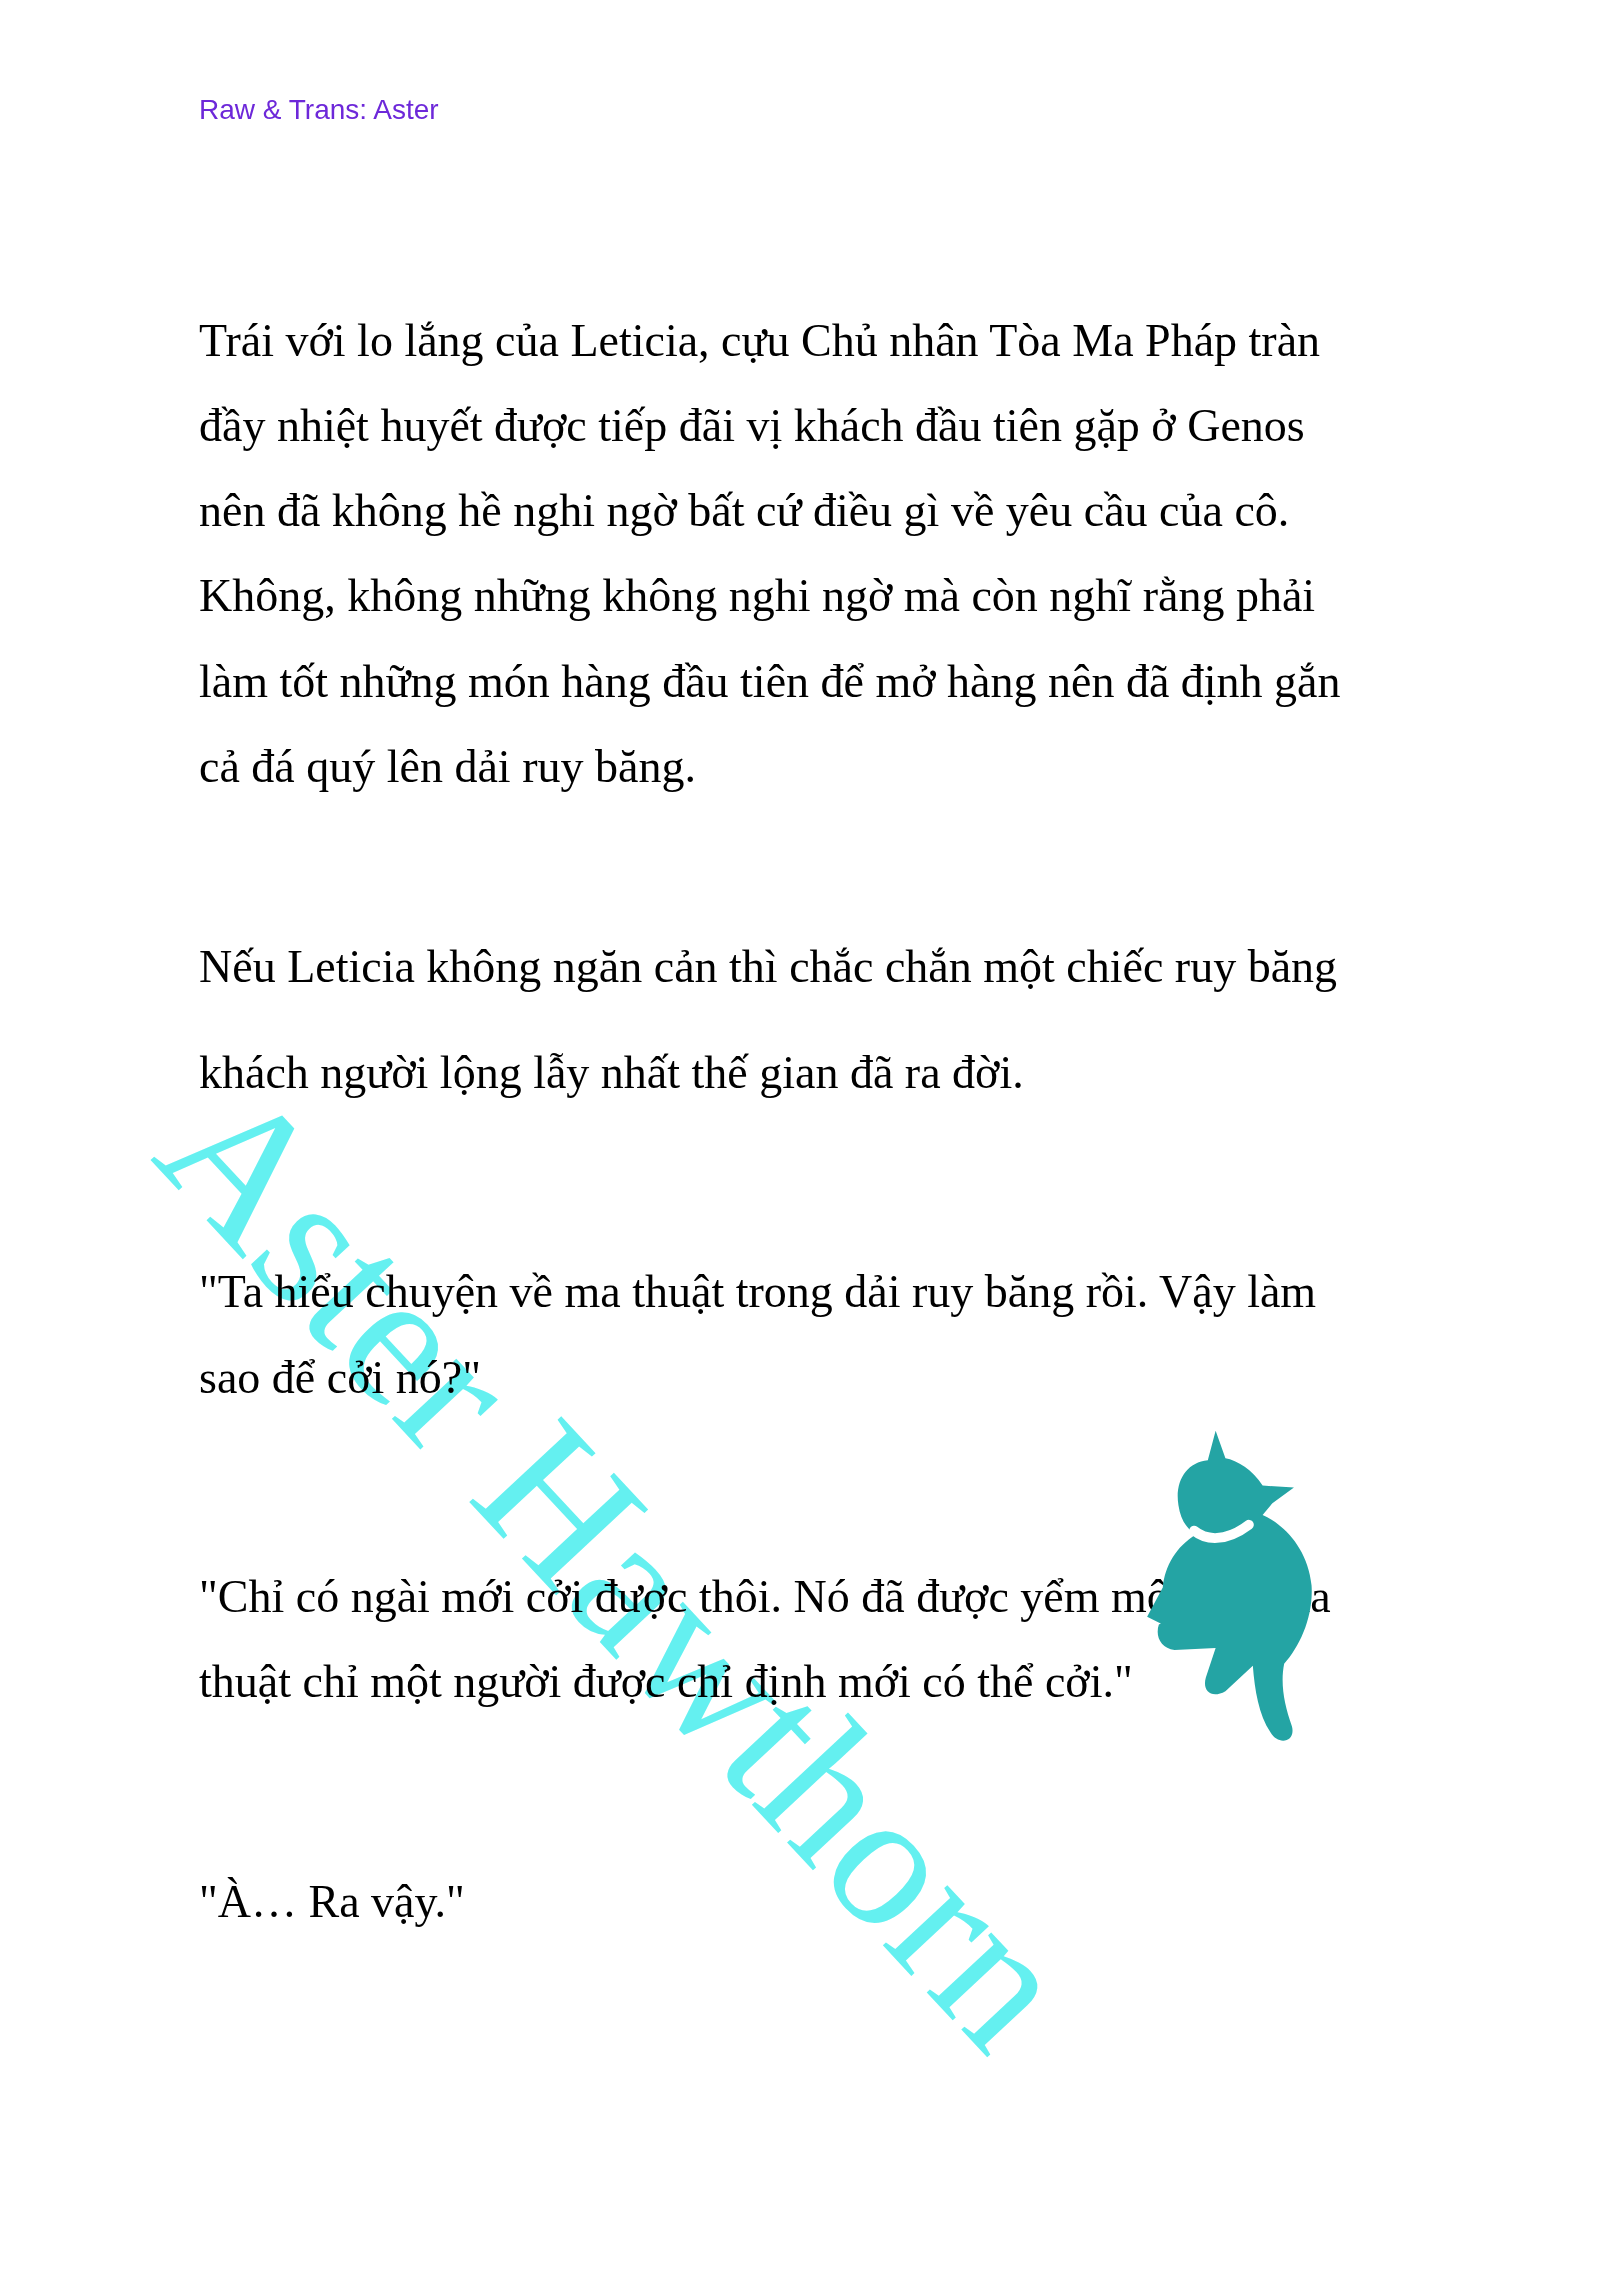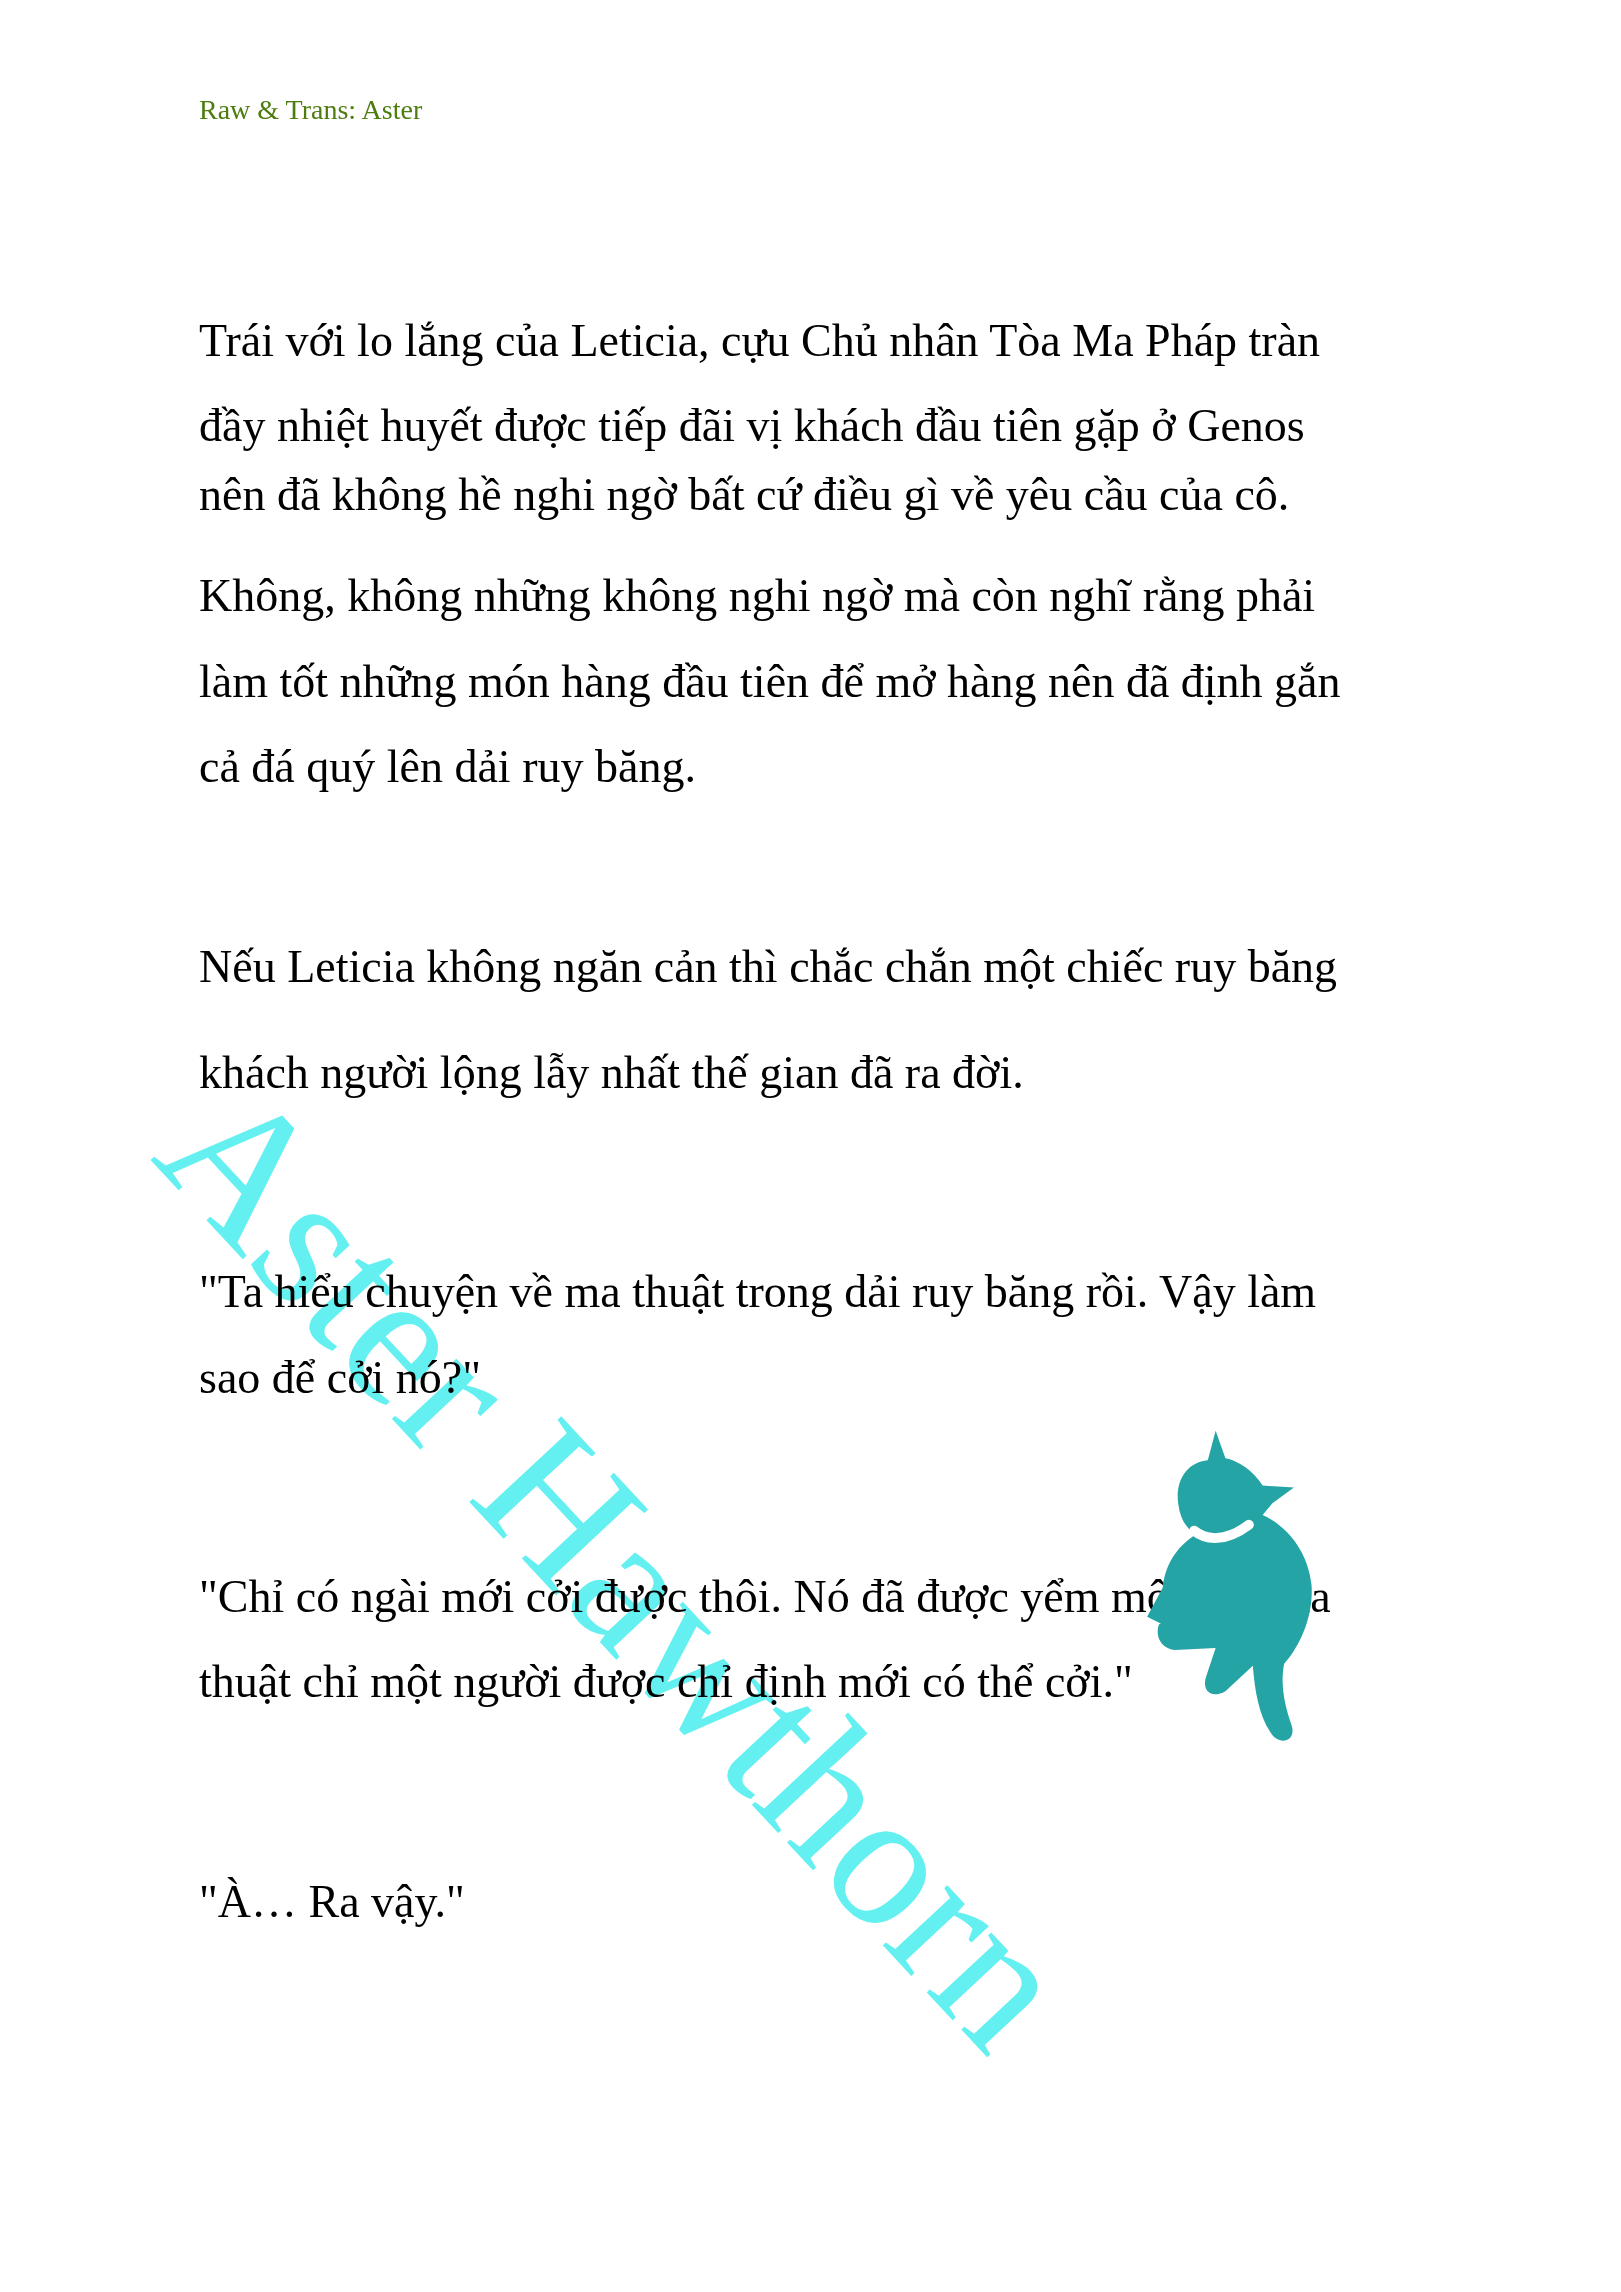--- a/index.html
+++ b/index.html
@@ -16,23 +16,23 @@
     .page {
       position: absolute;
       left: 0; top: 0;
       width: 1621px; height: 2293px;
       background: #ffffff;
     }
     .header {
       position: absolute;
       left: 199px;
       top: 96px;
-      font-family: Liberation Serif, serif;
+      font-family: Liberation Sans, sans-serif;
       font-size: 28px;
-      color: #4d7c0f;
+      color: #6d28d9;
       line-height: 1;
       white-space: nowrap;
     }
     .body-text {
       position: absolute;
       left: 199px;
       top: 0;
       width: 1274px;
       font-family: "Liberation Serif", serif;
       font-size: 46px;
@@ -91,21 +91,21 @@
     <div class="watermark">Aster Hawthorn</div>
   </div>
 
   <div class="text-layer">
     <div class="header">Raw &amp; Trans: Aster</div>
 
     <div class="body-text">
 
       <div class="line" style="top:318px">Trái với lo lắng của Leticia, cựu Chủ nhân Tòa Ma Pháp tràn</div>
       <div class="line" style="top:403px">đầy nhiệt huyết được tiếp đãi vị khách đầu tiên gặp ở Genos</div>
-      <div class="line" style="top:472px">nên đã không hề nghi ngờ bất cứ điều gì về yêu cầu của cô.</div>
+      <div class="line" style="top:488px">nên đã không hề nghi ngờ bất cứ điều gì về yêu cầu của cô.</div>
       <div class="line" style="top:573px">Không, không những không nghi ngờ mà còn nghĩ rằng phải</div>
       <div class="line" style="top:659px">làm tốt những món hàng đầu tiên để mở hàng nên đã định gắn</div>
       <div class="line" style="top:744px">cả đá quý lên dải ruy băng.</div>
 
       <div class="line" style="top:944px">Nếu Leticia không ngăn cản thì chắc chắn một chiếc ruy băng</div>
       <div class="line" style="top:1050px">khách người lộng lẫy nhất thế gian đã ra đời.</div>
 
       <div class="line" style="top:1269px">"Ta hiểu chuyện về ma thuật trong dải ruy băng rồi. Vậy làm</div>
       <div class="line" style="top:1355px">sao để cởi nó?"</div>
 

